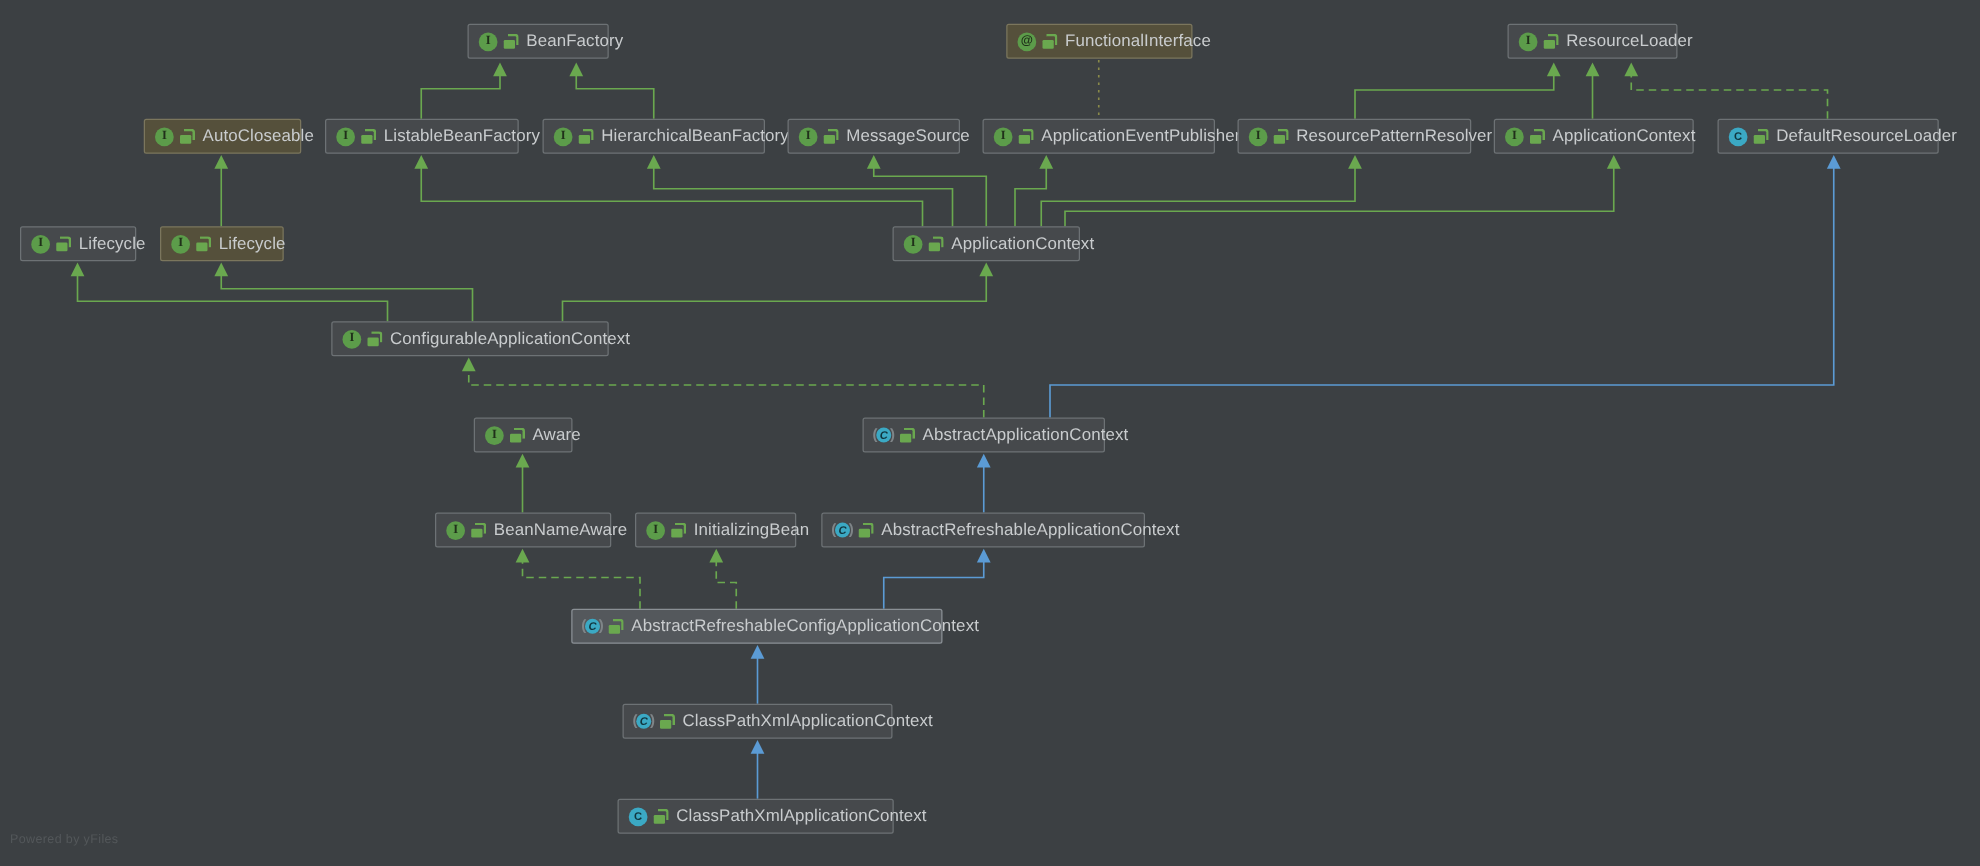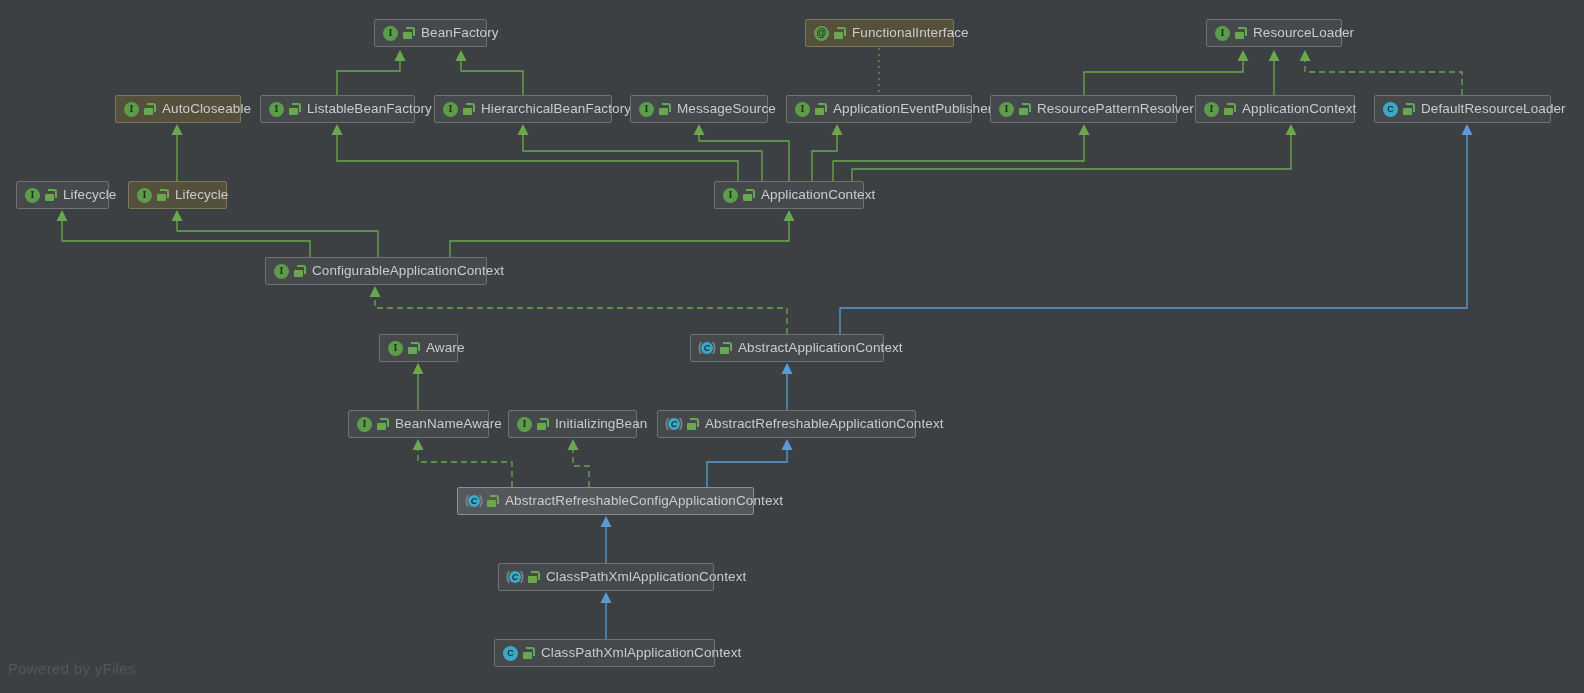--- a/index.html
+++ b/index.html
@@ -134,21 +134,21 @@
     height: 7px;
     border: 2px solid #6aa84f;
     border-bottom: none;
     border-left: none;
     border-radius: 0 3px 0 0;
   }
   #watermark {
     position: absolute;
     left: 8px;
     bottom: 16px;
-    font-size: 15px;
+    font-size: 10px;
     color: #53575a;
     letter-spacing: 0.3px;
     user-select: none;
   }
 </style>
 </head>
 <body>
 
 <div id="diagram-root">
 

